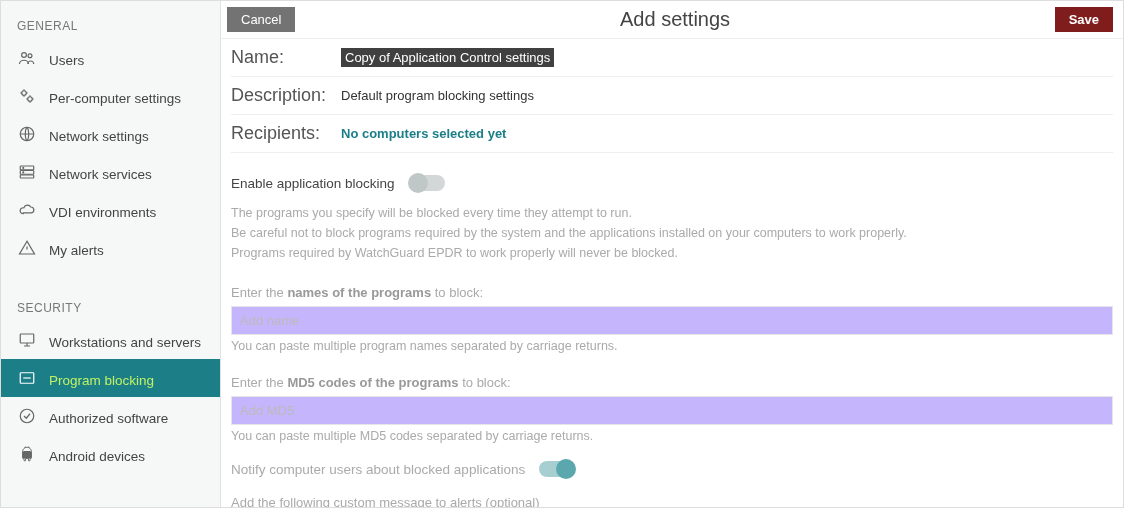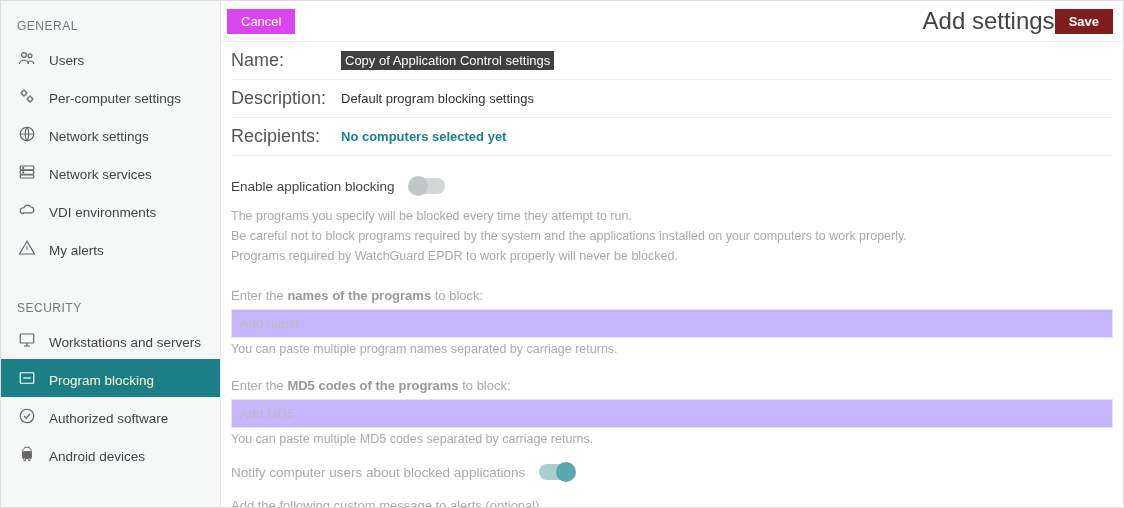--- a/index.html
+++ b/index.html
@@ -1,32 +1,32 @@
 <!DOCTYPE html>
 <html><head>
 <meta charset="utf-8">
 <style>
   * { box-sizing: border-box; margin: 0; padding: 0; }
   html, body { width: 1124px; height: 508px; font-family: "Segoe UI", Arial, sans-serif; font-size: 13px; color: #333; background: #fff; overflow: hidden; }
   .app { display: flex; width: 100%; height: 100%; border: 1px solid #ddd; }
   .sidebar { width: 220px; background: #f6f7f7; border-right: 1px solid #e2e2e2; padding-top: 8px; }
   .side-section-title { font-size: 12px; letter-spacing: 0.5px; color: #777; padding: 10px 16px 6px; }
   .side-item { display: flex; align-items: flex-end; gap: 12px; padding: 9px 16px; color: #444; cursor: pointer; }
-  .side-item.active { background: #1c7e87; color: #fef9c3; }
+  .side-item.active { background: #1c7e87; color: #bef264; }
   .side-item .icon { width: 20px; height: 20px; display: inline-flex; align-items: center; justify-content: center; color: #666; }
   .side-item.active .icon { color: #fff; }
   .side-item svg { width: 18px; height: 18px; }
   .side-label { font-size: 13.5px; }
 
   .main { flex: 1; display: flex; flex-direction: column; overflow: hidden; }
   .topbar { display: flex; align-items: center; padding: 6px 10px 6px 6px; border-bottom: 1px solid #eee; }
   .btn { font-size: 13px; padding: 5px 14px; border: none; cursor: pointer; color: #fff; }
-  .btn-cancel { background: #d946ef; text-align: right; }
+  .btn-cancel { background: #737373; text-align: right; }
   .btn-save { background: #7f1d1d; font-weight: 600; }
-  .topbar-title { flex: 1; text-align: right; font-size: 24px; color: #444; font-weight: 400; }
+  .topbar-title { flex: 1; text-align: center; font-size: 20px; color: #444; font-weight: 400; }
 
   .content { flex: 1; overflow-y: auto; padding: 0 10px 20px 10px; }
   .row { display: flex; align-items: center; padding: 8px 0; border-bottom: 1px solid #eee; gap: 20px; }
   .row .lbl { width: 90px; color: #555; font-size: 18px; }
   .name-highlight { background: #404040; color: #fff; padding: 2px 4px; }
   .recipients-link { color: #1c7e87; font-weight: 600; cursor: pointer; }
   .section-block { margin-top: 22px; }
   .toggle-row { display: flex; align-items: center; gap: 14px; margin-bottom: 12px; }
   .toggle-label { color: #444; font-size: 13.5px; }
   .switch { position: relative; width: 36px; height: 16px; border-radius: 10px; background: #d3d7d7; cursor: pointer; }

